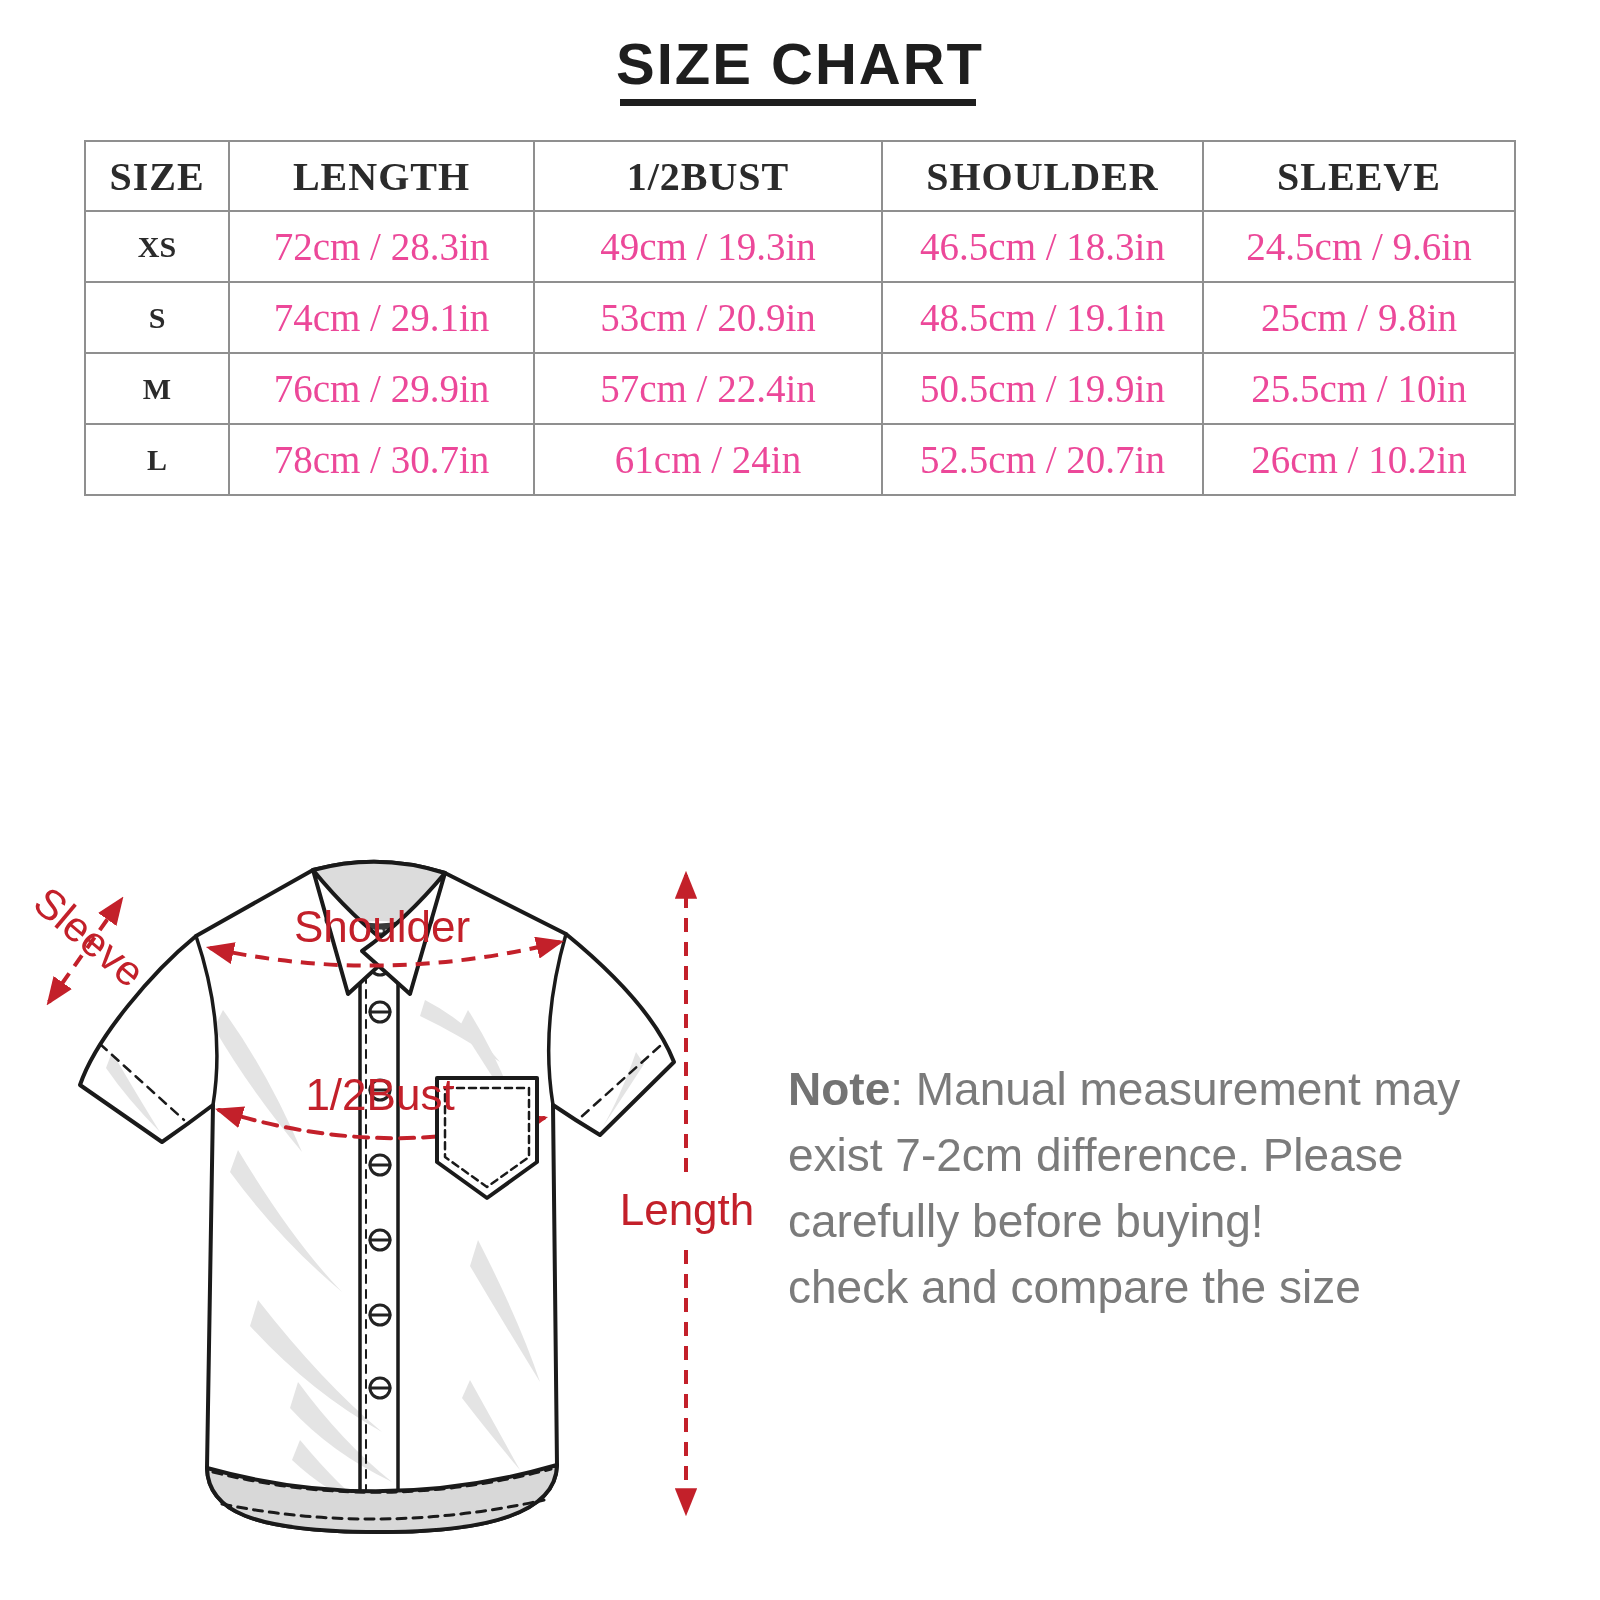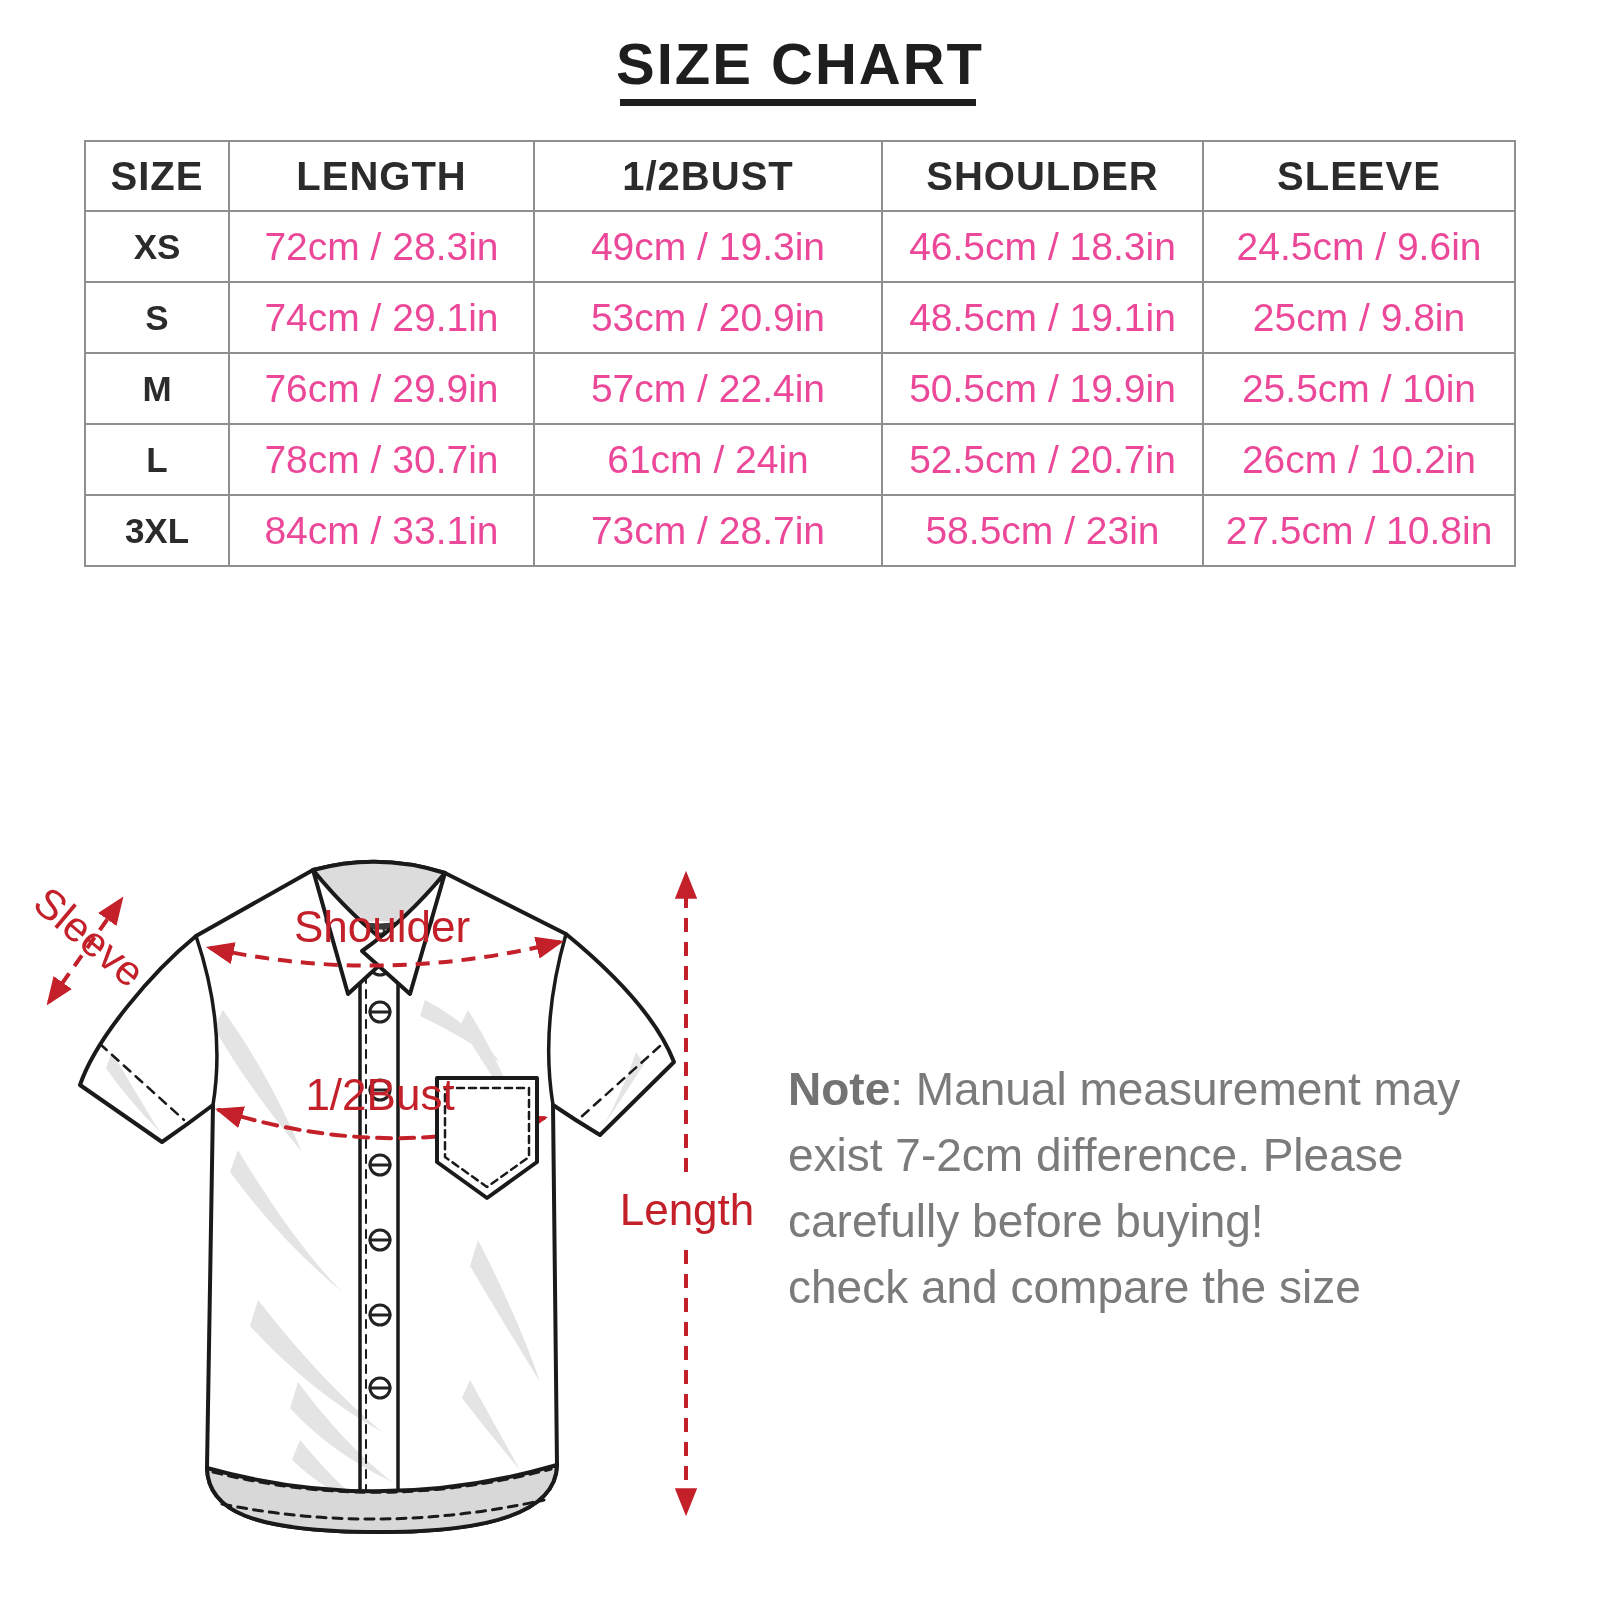--- a/index.html
+++ b/index.html
@@ -6,25 +6,25 @@
   .canvas{position:relative;width:1600px;height:1582px;background:#ffffff;
           font-family:"Liberation Sans", sans-serif;overflow:hidden;}
 
   
   .page-title{position:absolute;top:30px;left:0;width:1600px;text-align:center;
               font-size:58px;font-weight:700;color:#1e1e1e;letter-spacing:2px;}
   .title-rule{position:absolute;top:99px;left:620px;width:356px;height:7px;background:#1e1e1e;}
 
   
   table.size-table{position:absolute;left:84px;top:140px;width:1430px;
-                   border-collapse:collapse;table-layout:fixed;text-align:center;}
+                   border-collapse:collapse;table-layout:fixed;text-align:center;font-family:Liberation Serif, serif;}
   .size-table th,.size-table td{border:2px solid #8f8f8f;padding:0;vertical-align:middle;}
   .size-table th{font-size:40px;font-weight:700;color:#2b2b2b;height:68px;letter-spacing:1px;}
   .size-table td{font-size:39px;color:#ec4899;height:69px;}
-  .size-table td.size-cell{font-weight:700;color:#2b2b2b;font-size:35px;}
+  .size-table td.size-cell{font-weight:700;color:#2b2b2b;font-size:30px;}
 
   
   .shirt-svg{position:absolute;left:0;top:820px;width:760px;height:760px;}
 
   
   .note{position:absolute;left:788px;top:1056px;width:720px;
         font-size:46px;line-height:66px;color:#7b7b7b;}
   .note b{font-weight:700;color:#737373;}
 </style>
 </head>
@@ -73,27 +73,20 @@
         <td>57cm / 22.4in</td>
         <td>50.5cm / 19.9in</td>
         <td>25.5cm / 10in</td>
       </tr>
       <tr>
         <td class="size-cell">L</td>
         <td>78cm / 30.7in</td>
         <td>61cm / 24in</td>
         <td>52.5cm / 20.7in</td>
         <td>26cm / 10.2in</td>
-      </tr>
-      <tr>
-        <td class="size-cell">3XL</td>
-        <td>84cm / 33.1in</td>
-        <td>73cm / 28.7in</td>
-        <td>58.5cm / 23in</td>
-        <td>27.5cm / 10.8in</td>
       </tr>
     </tbody>
   </table>
 
   <svg class="shirt-svg" viewBox="0 0 760 760">
     <defs>
       <marker id="arrow" viewBox="0 0 20 16" refX="17" refY="8" markerWidth="7" markerHeight="5.6" orient="auto-start-reverse">
         <path d="M0,0 L20,8 L0,16 Z" fill="#c3202a"></path>
       </marker>
     </defs>

